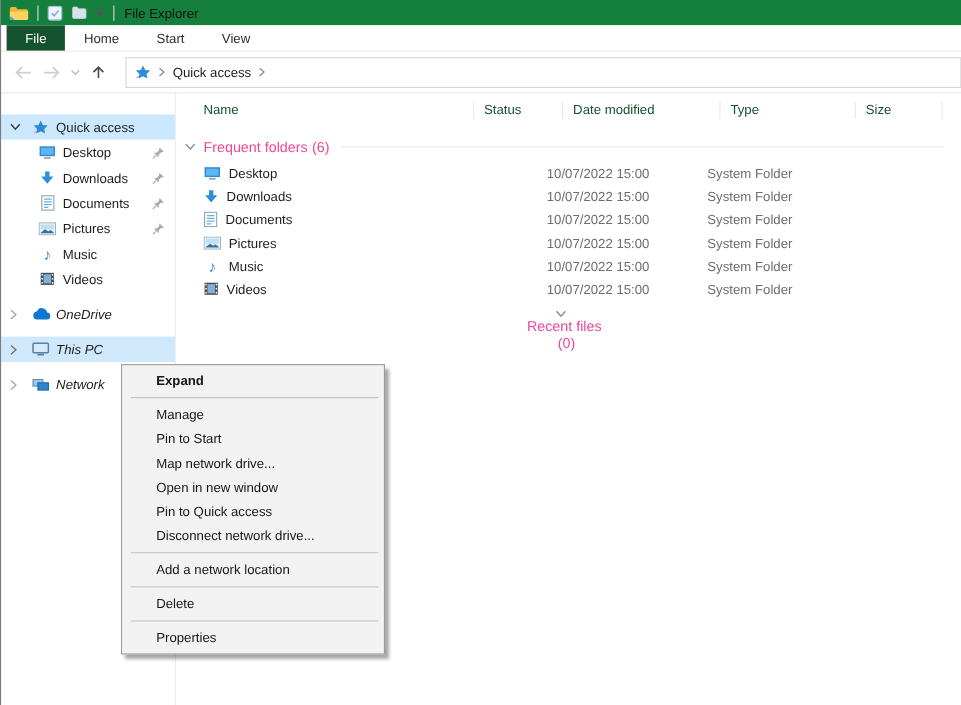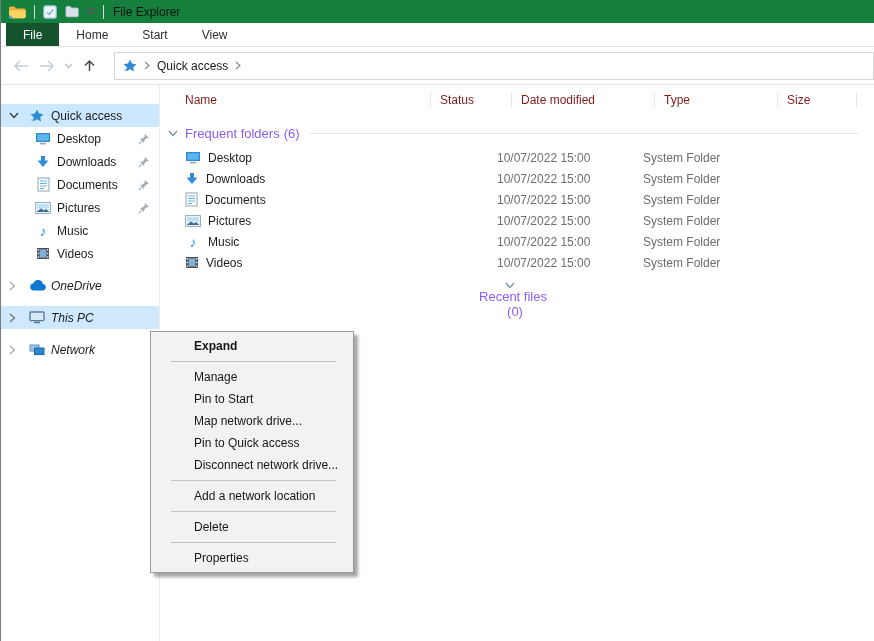--- a/index.html
+++ b/index.html
@@ -39,43 +39,43 @@
   .srow.child { padding-left: 32px; }
   .srow .sicon { width: 20px; display: flex; align-items: center; justify-content: center; }
   .srow .slabel { margin-left: 4px; white-space: nowrap; }
   .srow .pin { position: absolute; right: 9px; top: 6px; }
   .srow.selected { background: #cce8ff; }
   .srow.highlighted { background: #cfe8fb; }
   .sgap { margin-top: 9px; font-style: italic; }
 
   
   .content { position: absolute; left: 161px; top: 85px; right: 0; bottom: 0; background: #fff; }
-  .cols { display: flex; height: 30px; align-items: flex-start; color: #7f1d1d; }
+  .cols { display: flex; height: 30px; align-items: flex-start; color: #14532d; }
   .col { position: relative; height: 100%; display: flex; align-items: center; padding-left: 9px; }
   .col.c-name { width: 270px; padding-left: 24px; }
   .col.c-status { width: 81px; }
   .col.c-date { width: 143px; }
   .col.c-type { width: 123px; }
   .col.c-size { width: 79px; }
   .col::after { content: ""; position: absolute; right: 0; top: 7px; height: 16px; width: 1px; background: #e3e8ee; }
 
-  .group-hdr { display: flex; align-items: center; height: 20px; margin: 8px 16px 4px 7px; color: #8b5cf6; font-size: 13px; }
+  .group-hdr { display: flex; align-items: center; height: 20px; margin: 8px 16px 4px 7px; color: #ec4899; font-size: 13px; }
   .group-hdr .gchev { margin-right: 7px; display: flex; }
   .group-hdr .gcount { margin-left: 4px; }
   .group-hdr .rule { flex: 1; height: 1px; background: #e7e7e7; margin-left: 10px; }
   .group-hdr.recent { margin-top: 9px; flex-direction: column; }
 
   .frow { display: flex; align-items: center; height: 21px; }
   .frow .fname { width: 336px; padding-left: 24px; display: flex; align-items: center; gap: 7px; }
   .frow .fdate { width: 146px; color: #6d6d6d; }
   .frow .ftype { color: #6d6d6d; }
   .note-glyph { color: #2e8fd8; font-size: 14px; line-height: 1; width: 16px; text-align: center; }
 
   
-  .menu { position: absolute; left: 110px; top: 331px; width: 204px; background: #f2f2f2; border: 1px solid #9c9c9c; box-shadow: 4px 4px 3px rgba(0,0,0,0.35); padding: 3px 12px; z-index: 100; margin-left: 40px; }
+  .menu { position: absolute; left: 110px; top: 331px; width: 240px; background: #f2f2f2; border: 1px solid #9c9c9c; box-shadow: 4px 4px 3px rgba(0,0,0,0.35); padding: 3px 0; z-index: 100; }
   .mi { height: 22px; display: flex; align-items: center; padding-left: 31px; color: #161616; }
   .mi.default { font-weight: bold; }
   .msep { height: 1px; background: #c3c3c3; margin: 4px 5px 4px 8px; }
 
   svg { display: block; }
 </style>
 </head>
 <body>
 
 <div class="window-edge"></div>
@@ -432,20 +432,21 @@
   </div>
 
 </div>
 
 <div class="menu">
   <div class="mi default">Expand</div>
   <div class="msep"></div>
   <div class="mi">Manage</div>
   <div class="mi">Pin to Start</div>
   <div class="mi">Map network drive...</div>
+  <div class="mi">Open in new window</div>
   <div class="mi">Pin to Quick access</div>
   <div class="mi">Disconnect network drive...</div>
   <div class="msep"></div>
   <div class="mi">Add a network location</div>
   <div class="msep"></div>
   <div class="mi">Delete</div>
   <div class="msep"></div>
   <div class="mi">Properties</div>
 </div>
 

